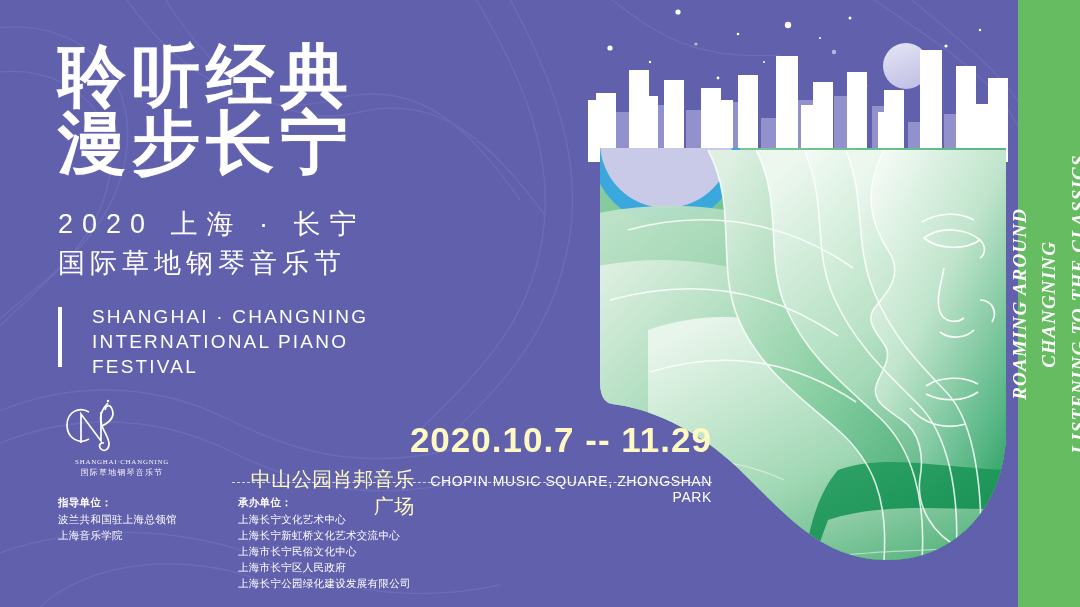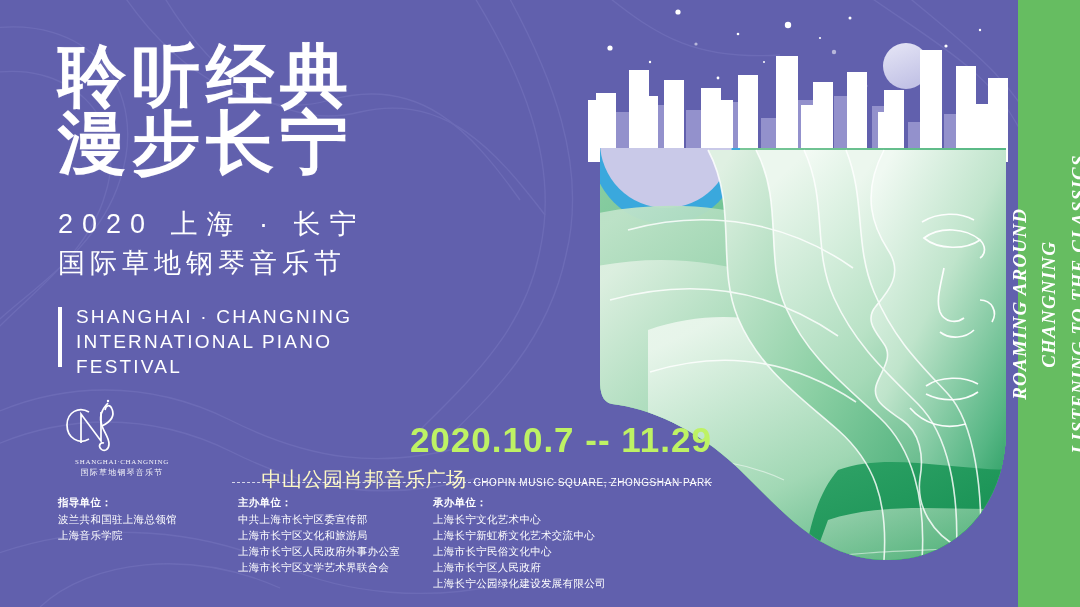--- a/index.html
+++ b/index.html
@@ -37,21 +37,21 @@
   }
   .subtitle-cn1{
     color:#ffffff;font-size:27px;letter-spacing:9px;
     margin-top:30px;font-weight:400;line-height:1.45;
   }
   .subtitle-cn2{
     color:#ffffff;font-size:27px;letter-spacing:5px;
     font-weight:400;line-height:1.45;
   }
   .eng-block{
-    position:relative;margin-top:20px;padding-left:18px;
+    position:relative;margin-top:20px;padding-left:34px;
   }
   .eng-bar{
     position:absolute;left:0;top:3px;width:4px;height:60px;background:#ffffff;
   }
   .eng-line{
     color:#ffffff;font-size:19px;letter-spacing:2.2px;line-height:1.32;
     white-space:pre-line;
   }
 
   
@@ -61,27 +61,27 @@
     color:#ffffff;font-family:"Liberation Serif","DejaVu Serif",serif;
     font-size:7px;letter-spacing:.7px;margin-top:2px;opacity:.92;
   }
   .logo-cap-cn{
     color:#ffffff;font-size:8px;letter-spacing:1.2px;margin-top:1px;opacity:.92;
   }
 
   
   .date-block{position:absolute;left:232px;top:422px;z-index:20;width:480px;text-align:right;}
   .date-text{
-    color:#bef264;font-size:35px;font-weight:700;letter-spacing:1px;line-height:1;
+    color:#fef9c3;font-size:35px;font-weight:700;letter-spacing:1px;line-height:1;
   }
   .venue-row{
     display:flex;justify-content:flex-end;align-items:baseline;gap:7px;margin-top:9px;
   }
   .venue-cn{color:#fef9c3;font-size:20px;letter-spacing:.5px;}
-  .venue-en{color:#ffffff;font-size:10px;letter-spacing:.6px;}
+  .venue-en{color:#ffffff;font-size:14px;letter-spacing:.6px;}
   .dash-rule{
     position:absolute;left:0;right:0;top:60px;height:0;
     border-top:1px dashed rgba(255,255,255,.75);
   }
 
   
   .credits{
     position:absolute;left:58px;top:495px;z-index:20;
     display:flex;gap:0;
   }
@@ -362,27 +362,20 @@
   </div>
 
   <div class="credits">
 
     <div class="credit-col c0">
       <div class="credit-head">指导单位：</div>
       <div class="credit-item">波兰共和国驻上海总领馆</div>
       <div class="credit-item">上海音乐学院</div>
     </div>
 
-    <div class="credit-col c1">
-      <div class="credit-head">主办单位：</div>
-      <div class="credit-item">中共上海市长宁区委宣传部</div>
-      <div class="credit-item">上海市长宁区文化和旅游局</div>
-      <div class="credit-item">上海市长宁区人民政府外事办公室</div>
-      <div class="credit-item">上海市长宁区文学艺术界联合会</div>
-    </div>
 
     <div class="credit-col c2">
       <div class="credit-head">承办单位：</div>
       <div class="credit-item">上海长宁文化艺术中心</div>
       <div class="credit-item">上海长宁新虹桥文化艺术交流中心</div>
       <div class="credit-item">上海市长宁民俗文化中心</div>
       <div class="credit-item">上海市长宁区人民政府</div>
       <div class="credit-item">上海长宁公园绿化建设发展有限公司</div>
     </div>
   </div>

